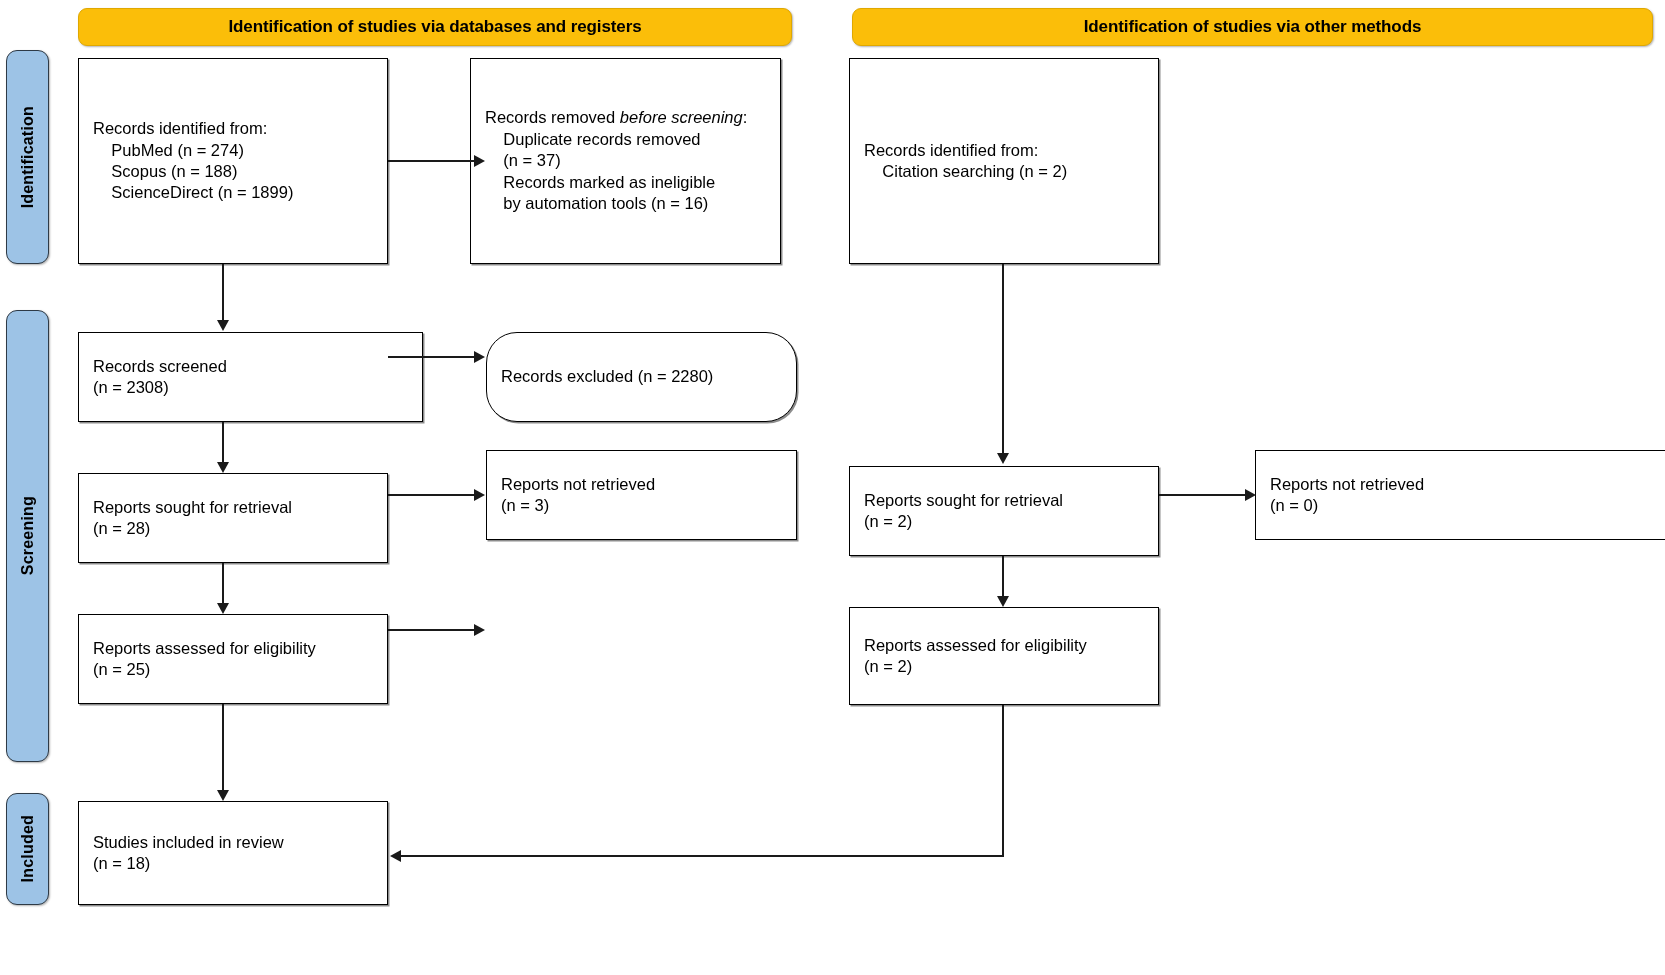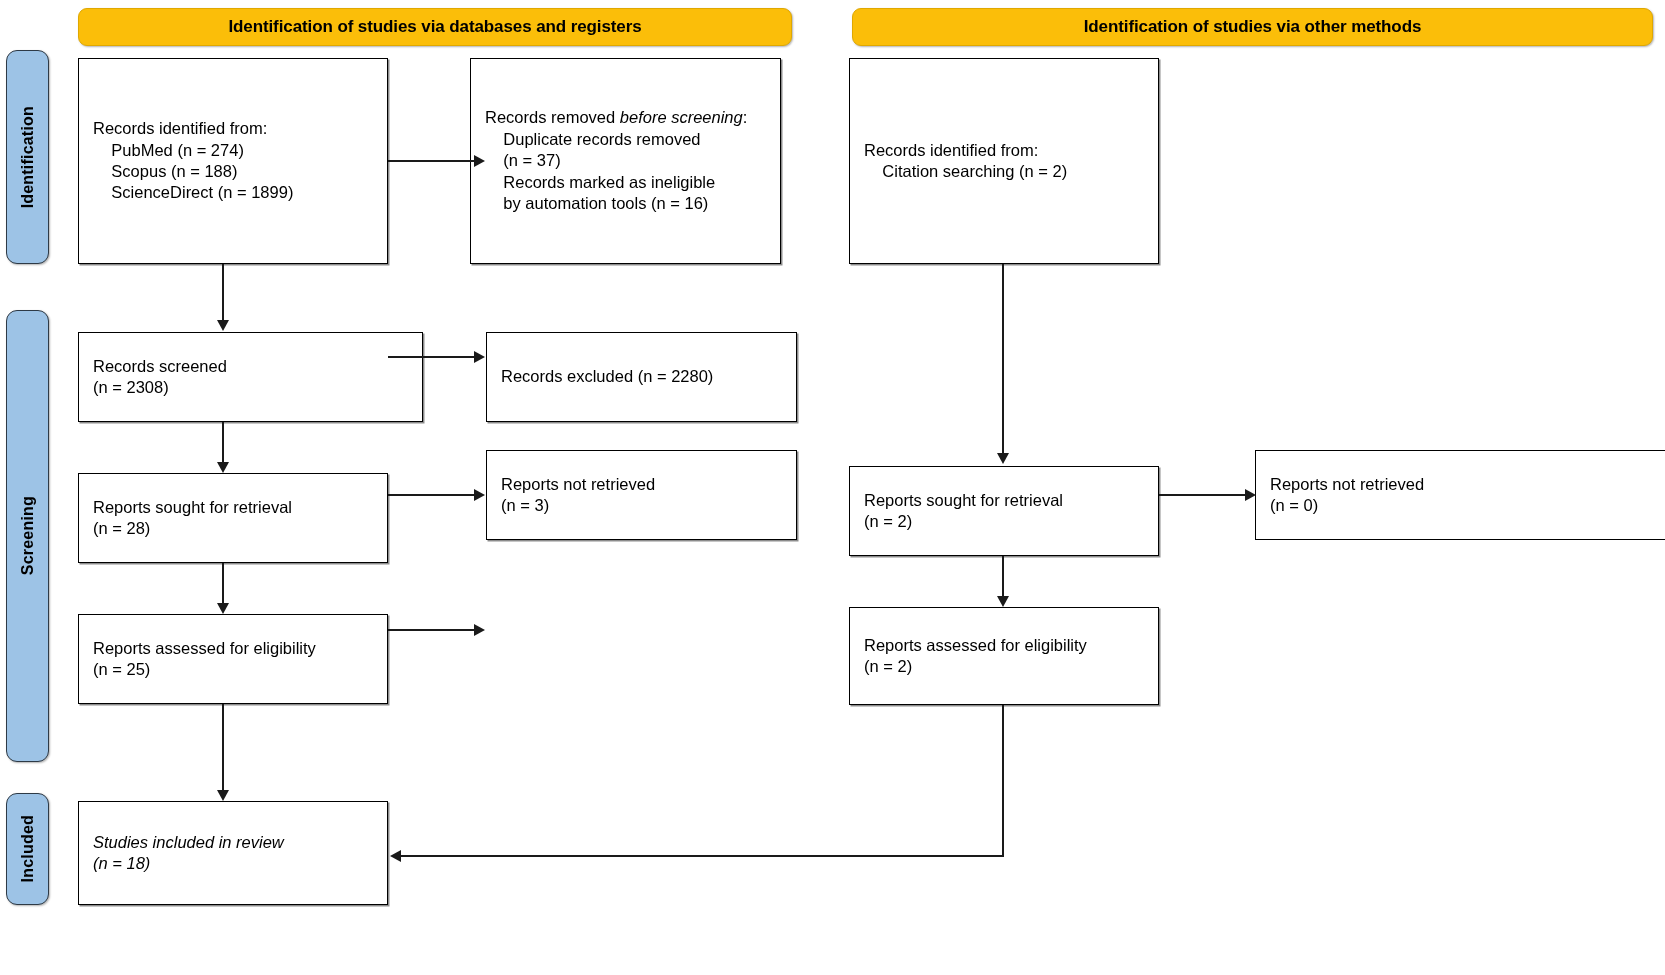--- a/index.html
+++ b/index.html
@@ -148,21 +148,21 @@
   <div class="arrow-head arrow-right" style="left:474px; top:155px;"></div>
 
   <div class="vline" style="left:222px; top:264px; height:56px;"></div>
   <div class="arrow-head arrow-down" style="left:217px; top:320px;"></div>
 
   <div class="node" style="left:78px; top:332px; width:345px; height:90px;">
     <div class="node-text">Records screened
 (n = 2308)</div>
   </div>
 
-  <div class="node" style="left:486px; top:332px; width:311px; height:90px;">
+  <div class="node" style="left:486px; top:332px; width:311px; height:90px;border-radius:31px;">
     <div class="node-text">Records excluded (n = 2280)</div>
   </div>
 
   <div class="hline" style="left:388px; top:356px; width:86px;"></div>
   <div class="arrow-head arrow-right" style="left:474px; top:351px;"></div>
 
   <div class="vline" style="left:222px; top:422px; height:40px;"></div>
   <div class="arrow-head arrow-down" style="left:217px; top:462px;"></div>
 
   <div class="node" style="left:78px; top:473px; width:310px; height:90px;">
@@ -186,21 +186,21 @@
 (n = 25)</div>
   </div>
 
 
   <div class="hline" style="left:388px; top:629px; width:86px;"></div>
   <div class="arrow-head arrow-right" style="left:474px; top:624px;"></div>
 
   <div class="vline" style="left:222px; top:704px; height:86px;"></div>
   <div class="arrow-head arrow-down" style="left:217px; top:790px;"></div>
 
-  <div class="node" style="left:78px; top:801px; width:310px; height:104px;font-style:italic;">
+  <div class="node" style="left:78px; top:801px; width:310px; height:104px;">
     <div class="node-text">Studies included in review
 (n = 18)</div>
   </div>
 
   <div class="node" style="left:849px; top:58px; width:310px; height:206px;">
     <div class="node-text">Records identified from:
     Citation searching (n = 2)</div>
   </div>
 
   <div class="vline" style="left:1002px; top:264px; height:189px;"></div>

